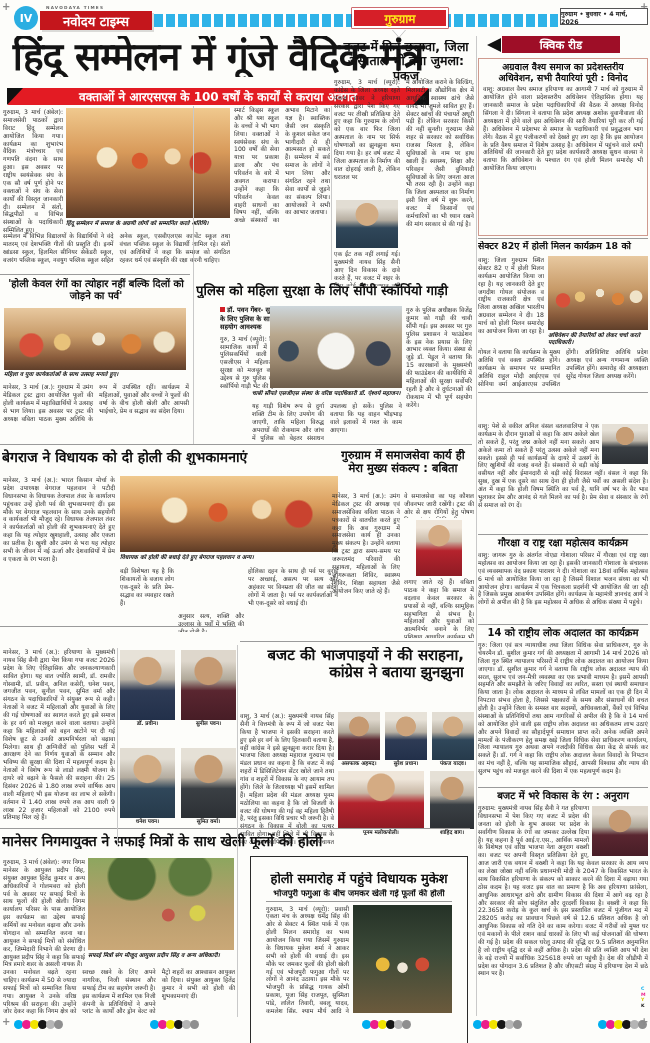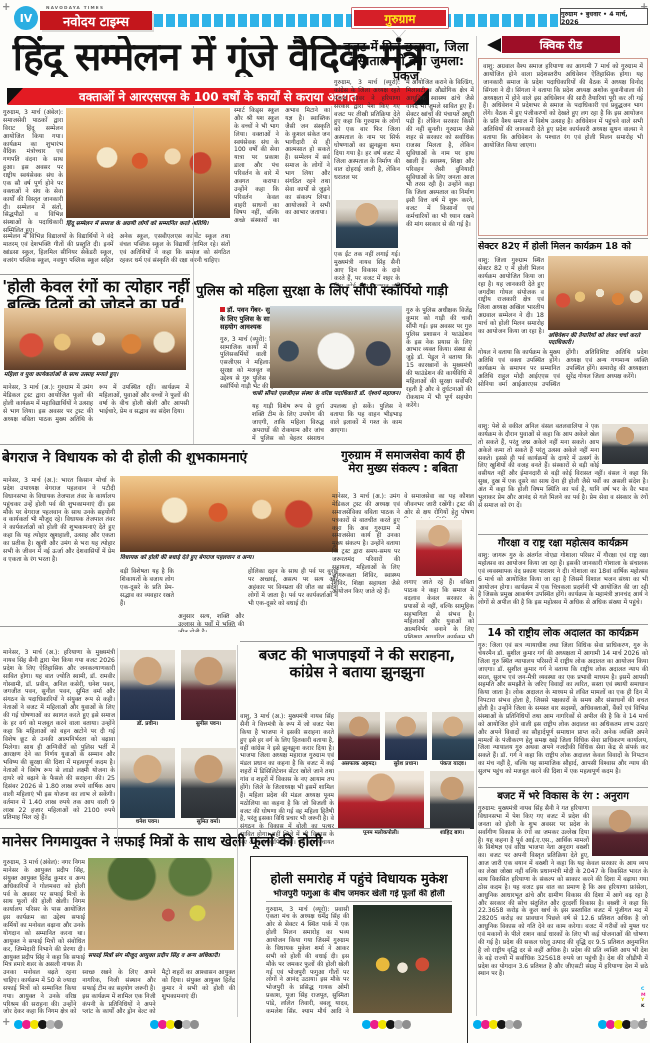--- a/index.html
+++ b/index.html
@@ -114,20 +114,21 @@
   <div class="abs body-txt cols2" style="left:234px;top:106px;width:96px;height:172px;" data-name="lead-body-col3">स्मार्ट किड्स स्कूल और श्री यश स्कूल के बच्चों ने भी भाग लिया। वक्ताओं ने स्वयंसेवक संघ के 100 वर्षों की सेवा यात्रा पर प्रकाश डाला और पंच परिवर्तन के बारे में अवगत कराया। उन्होंने कहा कि परिवर्तन केवल बाहरी साधनों का विषय नहीं, बल्कि अच्छे संस्कारों का अभाव मिटाने का यज्ञ है। स्वास्तिक जैसी जन संस्कृति के कुशल संकेत जन भागीदारी से ही आत्मसात हो सकते हैं। सम्मेलन में सर्व समाज के लोगों ने भाग लिया और संगठित रहने तथा सेवा कार्यों से जुड़ने का संकल्प लिया। आयोजकों ने सभी का आभार जताया।</div>
 
   <div class="abs hl" style="left:334px;top:40px;width:144px;font-size:12.5px;text-align:center;" data-name="budget-jumla-headline">बजट में फिर छलावा, जिला अस्पताल भी बना जुमला: पंकज</div>
   <div class="abs body-txt" style="left:334px;top:78px;width:66px;height:120px;" data-name="budget-jumla-body-a1">गुरुग्राम, 3 मार्च (ब्यूरो): कांग्रेस के जिला अध्यक्ष रहते पंकज डावर ने हरियाणा सरकार द्वारा पेश किए गए बजट पर तीखी प्रतिक्रिया देते हुए कहा कि गुरुग्राम के लोगों को एक बार फिर जिला अस्पताल के नाम पर सिर्फ घोषणाओं का झुनझुना थमा दिया गया है। हर वर्ष बजट में जिला अस्पताल के निर्माण की बात दोहराई जाती है, लेकिन धरातल पर</div>
   <div class="ph pt pt-m3" style="left:336px;top:200px;width:62px;height:48px;" data-name="budget-jumla-portrait"></div>
   <div class="abs body-txt" style="left:334px;top:250px;width:66px;height:36px;" data-name="budget-jumla-body-a2">एक ईंट तक नहीं लगाई गई। मुख्यमंत्री नायब सिंह सैनी आए दिन विकास के दावे करते हैं, पर बजट में शहर के लिए कोई ठोस प्रावधान नहीं दिखाई देता।</div>
   <div class="abs body-txt" style="left:406px;top:78px;width:68px;height:206px;" data-name="budget-jumla-body-b">में आयोजित कराने के बिल्डिंग, मिलावटी व औद्योगिक क्षेत्र में आधुनिक स्वास्थ्य ढांचे जैसे वायदे भी जुमले साबित हुए हैं। सेक्टर खांचों की पंचायतें अधूरी पड़ी हैं। लेकिन सरकार किसी की नहीं सुनती। गुरुग्राम जैसे शहर से सरकार को सर्वाधिक राजस्व मिलता है, लेकिन सुविधाओं के नाम पर हाथ खाली हैं। स्वास्थ्य, शिक्षा और परिवहन जैसी बुनियादी सुविधाओं के लिए जनता आज भी तरस रही है। उन्होंने कहा कि जिला अस्पताल का निर्माण इसी वित्त वर्ष में शुरू करने, बजट में किसानों एवं कर्मचारियों का भी ध्यान रखने की मांग सरकार से की गई है।</div>
 
   <div class="qr-head" data-name="quick-read-title">क्विक रीड</div>
   <div class="qr-box" data-name="quick-read-box">
+    <div class="hl" style="font-size:9.3px;text-align:center;margin-bottom:2px;" data-name="agrawal-headline">अग्रवाल वैश्य समाज का प्रदेशस्तरीय अधिवेशन, सभी तैयारियां पूरी : विनोद</div>
     <div class="body-txt" style="height:148px;" data-name="agrawal-body">वाशु: अग्रवाल वैश्य समाज हरियाणा का आगामी 7 मार्च को गुरुग्राम में आयोजित होने वाला प्रदेशस्तरीय अधिवेशन ऐतिहासिक होगा। यह जानकारी समाज के प्रदेश पदाधिकारियों की बैठक में अध्यक्ष विनोद सिंगला ने दी। सिंगला ने बताया कि प्रदेश अध्यक्ष अशोक बुवानीवाला की अध्यक्षता में होने वाले इस अधिवेशन की सारी तैयारियां पूरी कर ली गई हैं। अधिवेशन में प्रदेशभर से समाज के पदाधिकारी एवं प्रबुद्धजन भाग लेंगे। बैठक में हुए पंजीकरणों को देखते हुए लग रहा है कि इस आयोजन के प्रति वैश्य समाज में विशेष उत्साह है। अधिवेशन में पहुंचने वाले सभी अतिथियों की जानकारी देते हुए प्रदेश कार्यकारी अध्यक्ष सुधन वाल्सा ने बताया कि अधिवेशन के पश्चात रंग एवं होली मिलन समारोह भी आयोजित किया जाएगा।</div>
   </div>
 
   <div class="rule-h" style="left:478px;top:238px;width:170px;"></div>
   <div class="abs hl" style="left:478px;top:241px;width:170px;font-size:9.4px;" data-name="sector82-headline">सेक्टर 82ए में होली मिलन कार्यक्रम 18 को</div>
   <div class="abs body-txt" style="left:478px;top:256px;width:66px;height:90px;" data-name="sector82-body-left">वाशु: जिला गुरुग्राम स्थित सेक्टर 82 ए में होली मिलन कार्यक्रम आयोजित किया जा रहा है। यह जानकारी देते हुए जगदीश गोयल संयोजक व राष्ट्रीय राजकारी क्षेत्र एवं जिला अध्यक्ष अखिल भारतीय अग्रवाल सम्मेलन ने दी। 18 मार्च को होली मिलन समारोह का आयोजन किया जा रहा है।</div>
   <div class="ph g-event" style="left:548px;top:256px;width:100px;height:74px;" data-name="sector82-photo"></div>
   <div class="abs cap" style="left:548px;top:332px;width:100px;height:14px;" data-name="sector82-photo-caption">अधिवेशन की तैयारियों को लेकर चर्चा करते पदाधिकारी।</div>
   <div class="abs body-txt cols2" style="left:478px;top:348px;width:170px;height:42px;" data-name="sector82-body-bottom">गोयल ने बताया कि कार्यक्रम के मुख्य अतिथि एवं वक्ता उपस्थित होंगे। कार्यक्रम के समापन पर सम्मानित अतिथि राहुल मोदी आईएएस एवं सोनिया वर्मा आईआरएस उपस्थित होंगी। अतिविशिष्ट अतिथि प्रदेश अध्यक्ष एवं अन्य गणमान्य व्यक्ति उपस्थित होंगे। समारोह की अध्यक्षता सुरेंद्र गोयल जिला अध्यक्ष करेंगे।</div>
 
@@ -144,21 +145,21 @@
   <div class="abs hl" style="left:478px;top:627px;width:170px;font-size:10px;text-align:center;" data-name="lok-adalat-headline">14 को राष्ट्रीय लोक अदालत का कार्यक्रम</div>
   <div class="abs body-txt" style="left:478px;top:641px;width:170px;height:144px;" data-name="lok-adalat-body">गुरु: जिला एवं सत्र न्यायाधीश तथा जिला विधिक सेवा प्राधिकरण, गुरु के चेयरमैन डॉ. सुशील कुमार गर्ग की अध्यक्षता में आगामी 14 मार्च 2026 को जिला गुरु स्थित न्यायालय परिसरों में राष्ट्रीय लोक अदालत का आयोजन किया जाएगा। डॉ. सुशील कुमार गर्ग ने बताया कि राष्ट्रीय लोक अदालत न्याय की सरल, सुलभ एवं जन-मैत्री व्यवस्था का एक प्रभावी माध्यम है। इसमें आपसी सहमति और समझौते के जरिए विवादों का त्वरित, सस्ता एवं स्थायी समाधान किया जाता है। लोक अदालत के माध्यम से लंबित मामलों का एक ही दिन में निपटारा संभव होता है, जिससे पक्षकारों के समय और संसाधनों की बचत होती है। उन्होंने जिला के समस्त बार सदस्यों, अधिवक्ताओं, बैंकों एवं विभिन्न संस्थाओं के प्रतिनिधियों तथा आम नागरिकों से अपील की है कि वे 14 मार्च को आयोजित होने वाली इस राष्ट्रीय लोक अदालत का अधिकतम लाभ उठाएं और अपने विवादों का सौहार्दपूर्ण समाधान प्राप्त करें। अनेक व्यक्ति अपने मामलों के पंजीकरण हेतु समक्ष खड़े जिला विधिक सेवा प्राधिकरण कार्यालय, जिला न्यायालय गुरु अथवा अपने नजदीकी विधिक सेवा केंद्र से संपर्क कर सकते हैं। डॉ. गर्ग ने कहा कि राष्ट्रीय लोक अदालत केवल विवादों के निपटान का मंच नहीं है, बल्कि यह सामाजिक सौहार्द, आपसी विश्वास और न्याय की सुलभ पहुंच को मजबूत करने की दिशा में एक महत्वपूर्ण कदम है।</div>
 
   <div class="rule-h" style="left:478px;top:787px;width:170px;"></div>
   <div class="abs hl" style="left:478px;top:790px;width:170px;font-size:10px;text-align:center;" data-name="budget-vikas-headline">बजट में भरे विकास के रंग : अनुराग</div>
   <div class="abs body-txt" style="left:478px;top:804px;width:170px;height:210px;" data-name="budget-vikas-body">
     <span class="pt pt-m2 pt-f" style="display:block;width:56px;height:50px;" data-name="budget-vikas-portrait"></span><span data-name="budget-vikas-body-text">गुरुग्राम: मुख्यमंत्री नायब सिंह सैनी ने गत हरियाणा विधानसभा में पेश किए गए बजट में प्रदेश की जनता को होली के शुभ अवसर पर प्रदेश के सर्वांगीण विकास के रंगों का जमकर उल्लेख दिया है। यह कहना है पूर्व आई.ए.एस., आर्थिक मामलों के विशेषज्ञ एवं वरिष्ठ भाजपा नेता अनुराग बख्शी का। बजट पर अपनी विस्तृत प्रतिक्रिया देते हुए, आज जारी एक बयान में बख्शी ने कहा कि यह केवल सरकार के आय व्यय का लेखा जोखा नहीं बल्कि प्रधानमंत्री मोदी के 2047 के विकसित भारत के साथ विकसित हरियाणा के संकल्प को साकार करने की दिशा में बढ़ाया गया ठोस कदम है। यह बजट इस बात का प्रमाण है कि अब हरियाणा फ्रांसेला, आधुनिक आधारभूत ढांचे और ग्रामीण विकास की दिशा में आगे बढ़ रहा है और सरकार की सोच संतुलित और दूरदर्शी विकास है। बख्शी ने कहा कि 22.3658 करोड़ के कुल खर्च के इस प्रस्तावित बजट में पूंजीगत मद में 28205 करोड़ का प्रावधान पिछले वर्ष से 12.6 प्रतिशत अधिक है जो आधुनिक विकास को गति देने का काम करेगा। बजट में गरीबों को मुफ्त घर एवं मकानों के पीले राशन कार्ड धारकों के लिए भी कई योजनाओं की घोषणा की गई है। प्रदेश की सकल घरेलू उत्पाद की वृद्धि दर 9.5 प्रतिशत अनुमानित है जो राष्ट्रीय वृद्धि दर से कहीं अधिक है। प्रदेश की प्रति व्यक्ति आय भी देश के बड़े राज्यों में सर्वाधिक 325618 रुपये जा पहुंची है। देश की जीडीपी में प्रदेश का योगदान 3.6 प्रतिशत है और जीएसटी संग्रह में हरियाणा देश में छठे स्थान पर है।</span>
   </div>
 
   <div class="rule-h" style="left:0;top:274px;width:190px;"></div>
-  <div class="abs hl" style="left:2px;top:278px;width:188px;font-size:16px;text-align:center;" data-name="holi-parv-headline">'होली केवल रंगों का त्योहार नहीं बल्कि दिलों को जोड़ने का पर्व'</div>
+  <div class="abs hl" style="left:2px;top:278px;width:188px;font-size:10px;text-align:center;" data-name="holi-parv-headline">'होली केवल रंगों का त्योहार नहीं बल्कि दिलों को जोड़ने का पर्व'</div>
   <div class="ph g-event" style="left:4px;top:308px;width:182px;height:62px;" data-name="holi-parv-photo"></div>
   <div class="abs cap" style="left:4px;top:371px;width:182px;height:9px;" data-name="holi-parv-photo-caption">महिला व युवा कार्यकर्ताओं के साथ उत्साह मनाते हुए।</div>
   <div class="abs body-txt cols2" style="left:3px;top:383px;width:186px;height:58px;" data-name="holi-parv-body">मानेसर, 3 मार्च (अ.): गुरुग्राम में उमंग मेडिकल ट्रस्ट द्वारा आयोजित फूलों की होली कार्यक्रम में महाविद्यार्थियों ने उत्साह से भाग लिया। इस अवसर पर ट्रस्ट की अध्यक्ष बबिता पाठक मुख्य अतिथि के रूप में उपस्थित रहीं। कार्यक्रम में महिलाओं, युवाओं और बच्चों ने फूलों की वर्षा के बीच होली खेली और आपसी भाईचारे, प्रेम व सद्भाव का संदेश दिया।</div>
 
   <div class="abs hl" style="left:196px;top:283px;width:278px;font-size:13.2px;white-space:nowrap;" data-name="police-headline">पुलिस को महिला सुरक्षा के लिए सौंपी स्कॉर्पियो गाड़ी</div>
   <div class="abs" style="left:198px;top:306px;width:66px;height:140px;overflow:hidden;margin-left:22px;" data-name="police-bullet-col">
     <div style="font-size:6.6px;font-weight:bold;color:#111;line-height:1.3;" data-name="police-bullet"><span class="bullet-sq" data-name="red-square-bullet-icon"></span><span data-name="police-bullet-text">डॉ. पवन गेंबर- सुरक्षा के लिए पुलिस के साथ पूर्ण सहयोग आवश्यक</span></div>
     <div class="body-txt" style="margin-top:3px;height:92px;" data-name="police-body1">गुरु, 3 मार्च (ब्यूरो): जिले में सामाजिक कार्यों में अग्रणी पुलिसकर्मियों वाली संस्था एसजीएस ने महिलाओं की सुरक्षा को मजबूत करने के उद्देश्य से गुरु पुलिस को एक स्कॉर्पियो गाड़ी भेंट की है।</div>
   </div>
   <div class="ph g-car" style="left:270px;top:306px;width:132px;height:82px;" data-name="police-photo"></div>
@@ -198,21 +199,21 @@
         <div class="pt pt-m3" style="width:55px;height:70px;" data-name="portrait-photo"></div>
         <div class="cap-c" data-name="portrait-caption">धनेश पवन।</div>
       </div>
     <div style="width:55px;" data-name="portrait-item">
         <div class="pt pt-m4" style="width:55px;height:70px;" data-name="portrait-photo"></div>
         <div class="cap-c" data-name="portrait-caption">सुमित वर्मा।</div>
       </div>
   </div>
 
   <div class="rule-h" style="left:240px;top:641px;width:234px;"></div>
-  <div class="abs hl" style="left:240px;top:647px;width:234px;font-size:15px;text-align:center;" data-name="budget-bhajpa-headline">बजट की भाजपाइयों ने की सराहना, कांग्रेस ने बताया झुनझुना</div>
+  <div class="abs hl" style="left:230px;top:647px;width:234px;font-size:15px;text-align:right;" data-name="budget-bhajpa-headline">बजट की भाजपाइयों ने की सराहना, कांग्रेस ने बताया झुनझुना</div>
   <div class="abs body-txt" style="left:240px;top:712px;width:94px;height:132px;" data-name="budget-bhajpa-body">वाशु, 3 मार्च (अ.): मुख्यमंत्री नायब सिंह सैनी ने वित्तमंत्री के रूप में जो बजट पेश किया है भाजपा ने इसकी सराहना करते हुए इसे हर वर्ग के लिए हितकारी बताया है, वहीं कांग्रेस ने इसे झुनझुना करार दिया है। भाजपा जिला अध्यक्ष महाराज गुरुग्राम एवं मंडल प्रधान का कहना है कि बजट में कई शहरों में डिसिलिटेशन सेंटर खोले जाने तथा गांव व शहरों में विकास के नए आयाम तय होंगे। जिले के जिलाध्यक्ष भी इसमें शामिल हैं। महिला प्रदेश की मंडल अध्यक्ष पूनम मठोलिया का कहना है कि जो बिजली के बजट की घोषणा की गई वह महिला हितैषी है, परंतु इसका विधि प्रचार भी जरूरी है। वे संगठन के विकास में बोली का पत्थर साबित होगा। वहीं जिले में भी विकास के नए आयाम स्थापित होंगे। पूर्व खंड पंचायत समिति के अध्यक्ष एवं भाजपा नेता नेता महेश का कहना है कि हरियाणा में नेताओं ने इस बजट के सभी वर्गों के लिए कुछ दिया है। इस बजट में किसानों एवं कर्मचारियों का भी ध्यान रखा गया है जिससे सभी वर्गों को सिंचा एवं स्वास्थ्य सेवाओं का लाभ होगा।</div>
   <div class="abs" style="left:338px;top:712px;width:136px;height:134px;" data-name="budget-bhajpa-portrait-grid">
     <div style="display:flex;justify-content:space-between;" data-name="portrait-row">
       <div style="width:42px;" data-name="portrait-item">
           <div class="pt pt-m2" style="width:42px;height:48px;" data-name="portrait-photo"></div>
           <div class="cap-c" data-name="portrait-caption">असफाक अहमद।</div>
         </div>
       <div style="width:42px;" data-name="portrait-item">
           <div class="pt pt-m1" style="width:42px;height:48px;" data-name="portrait-photo"></div>
           <div class="cap-c" data-name="portrait-caption">सुरेश प्रधान।</div>

